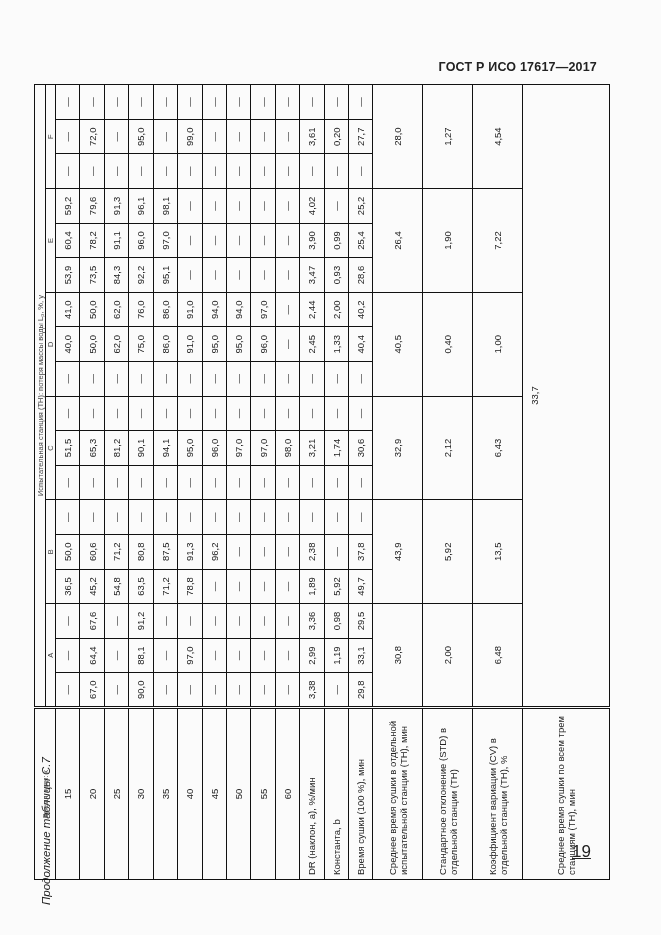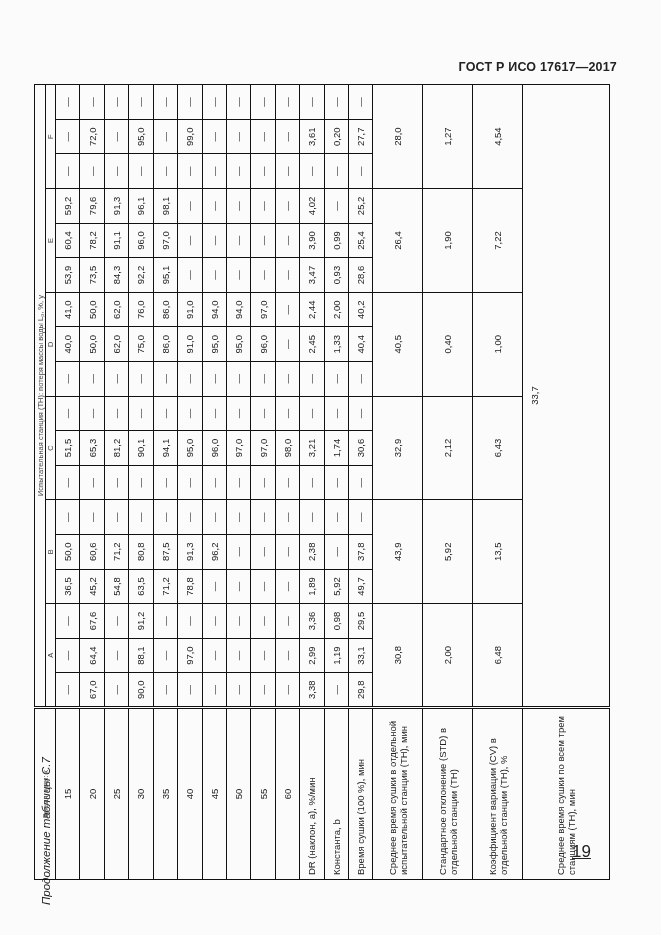--- a/index.html
+++ b/index.html
@@ -1,18 +1,18 @@
 <!DOCTYPE html>
 <html><head>
 <meta charset="utf-8">
 <style>
   html, body { margin:0; padding:0; background:#fbfbfb; }
   body { width:661px; height:935px; position:relative; overflow:hidden;
          font-family:"Liberation Sans", sans-serif; color:#222; }
-  .doc-header { position:absolute; top:60px; right:44px; font-weight:bold; font-size:12.5px; letter-spacing:0.2px; }
+  .doc-header { position:absolute; top:60px; right:64px; font-weight:bold; font-size:12.5px; letter-spacing:0.2px; }
   .page-number { position:absolute; top:842px; left:572px; font-size:17px;text-decoration:underline; }
   .caption { position:absolute; left:40px; top:905px; transform-origin:0 0; transform:rotate(-90deg);
              font-style:italic; font-size:11.5px; white-space:nowrap; }
   
   .rot { position:absolute; left:34px; top:880px; width:785px; height:576px;
          transform-origin:0 0; transform:rotate(-90deg); }
   table { border-collapse:collapse; width:785px; height:576px; table-layout:fixed; font-size:9.5px; }
   td, th { border:1px solid #111; text-align:center; vertical-align:middle; padding:0; font-weight:normal; }
   th.small { font-size:7.5px; color:#444; }
   td.lbl { text-align:left; padding:0 4px; font-size:9.5px; line-height:11px; }

